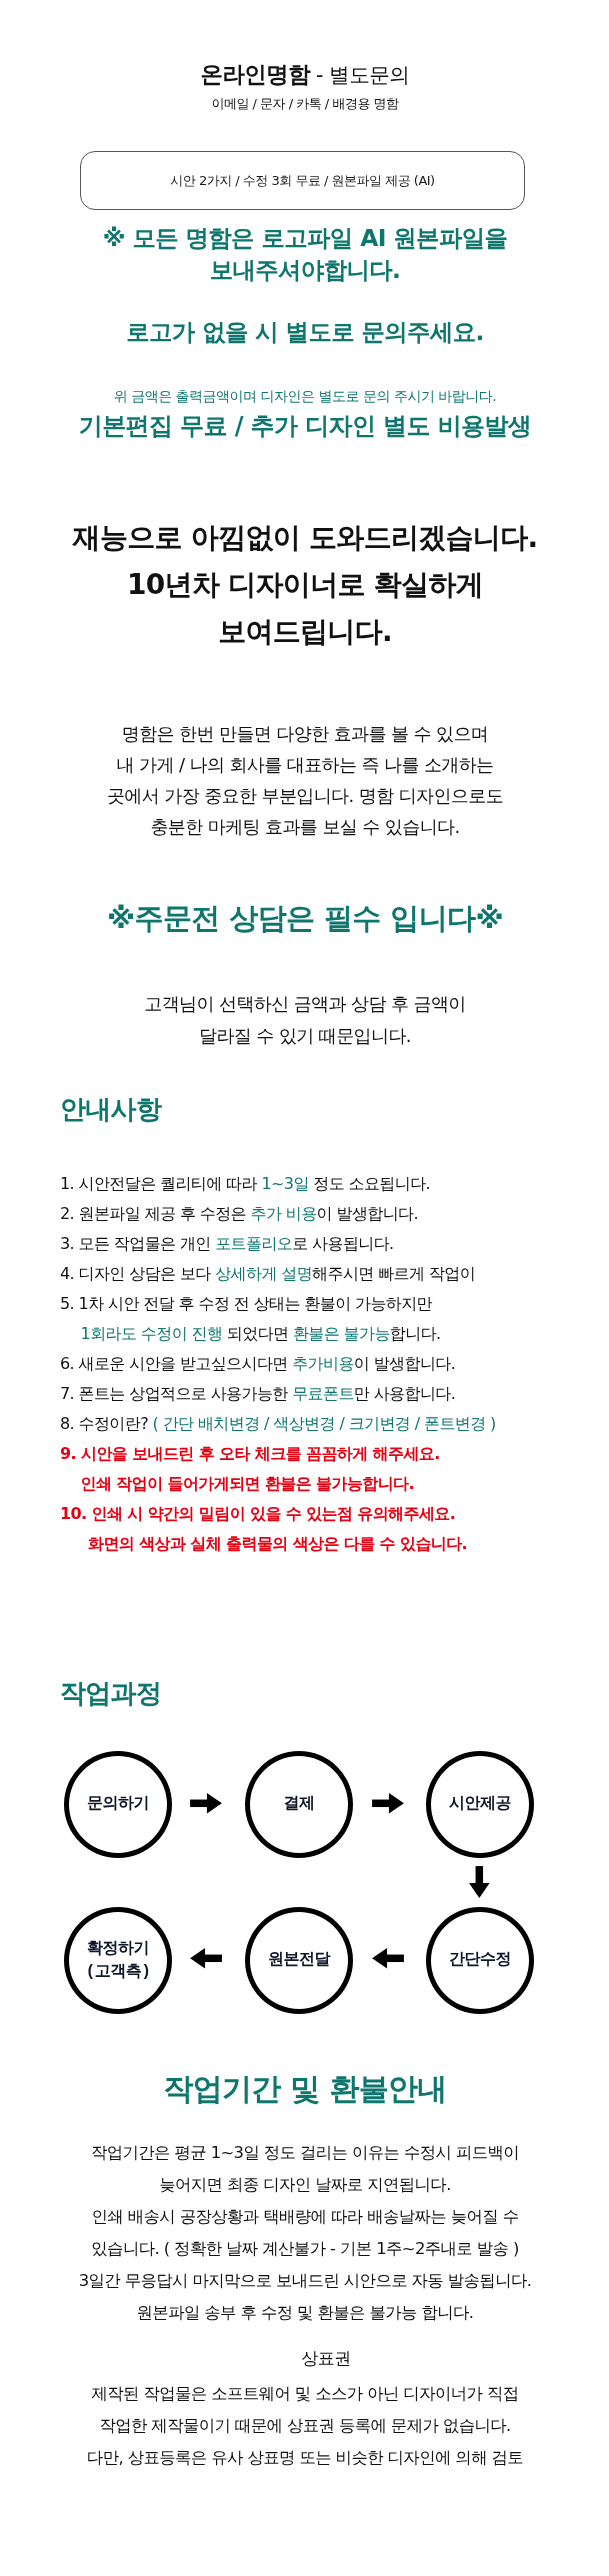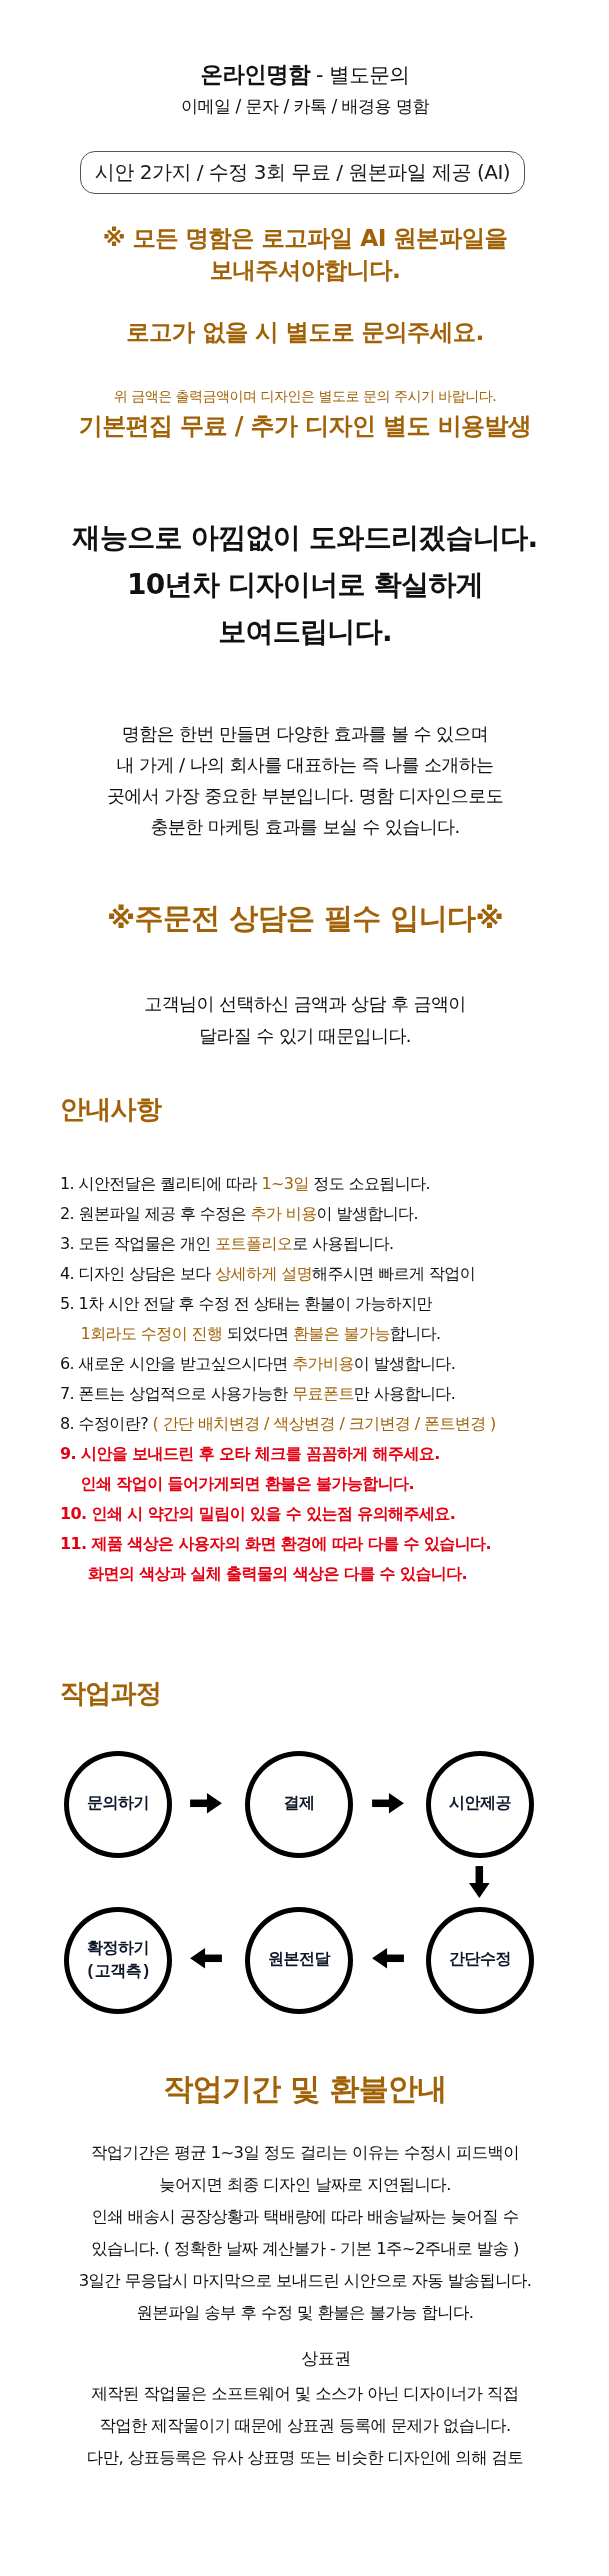--- a/index.html
+++ b/index.html
@@ -3,32 +3,32 @@
 <meta charset="utf-8">
 <style>
   * { box-sizing: border-box; margin: 0; padding: 0; }
   html, body { background: #ffffff; }
   body {
     width: 610px; height: 2576px; position: relative; overflow: hidden;
     font-family: "DejaVu Sans", "Liberation Sans", sans-serif; color: #111111;
   }
   .abs { position: absolute; }
   .center { left: 0; width: 610px; text-align: center; }
-  .red { color: #a16207; }
+  .red { color: #0f766e; }
   .black { color: #111111; }
 
   .title { top: 59px; font-size: 22.4px; font-weight: bold; letter-spacing: -0.5px; }
   .title .sub { font-weight: normal; font-size: 20.6px; }
-  .subtitle { top: 95px; font-size: 17px; letter-spacing: -0.5px; }
+  .subtitle { top: 95px; font-size: 13px; letter-spacing: -0.5px; }
 
   .pill {
-    top: 151px; left: 80px; width: 445px; height: 43px;
+    top: 151px; left: 80px; width: 445px; height: 59px;
     border: 1.4px solid #555555; border-radius: 15px;
     display: flex; align-items: center; justify-content: center;
-    font-size: 20px; letter-spacing: -0.5px; color: #1a1a1a;
+    font-size: 13px; letter-spacing: -0.5px; color: #1a1a1a;
   }
 
   .warn1 { top: 222px; font-size: 23.4px; font-weight: bold; line-height: 32px; letter-spacing: -0.6px; }
   .warn2 { top: 316px; font-size: 23.4px; font-weight: bold; letter-spacing: -0.6px; }
   .note-small { top: 388px; font-size: 14px; letter-spacing: -0.5px; }
   .note-big { top: 410px; font-size: 24px; font-weight: bold; letter-spacing: -0.6px; }
 
   .hero { top: 514px; font-size: 28px; font-weight: bold; line-height: 47px; letter-spacing: -0.7px; }
 
   .intro { top: 718px; font-size: 18px; line-height: 31px; letter-spacing: -0.6px; }
@@ -104,21 +104,20 @@
   <div class="item"><span>3. 모든 작업물은 개인 </span><span class="red">포트폴리오</span><span>로 사용됩니다.</span></div>
   <div class="item"><span>4. 디자인 상담은 보다 </span><span class="red">상세하게 설명</span><span>해주시면 빠르게 작업이</span></div>
   <div class="item">5. 1차 시안 전달 후 수정 전 상태는 환불이 가능하지만</div>
   <div class="cont"><span class="red">1회라도 수정이 진행</span><span> 되었다면 </span><span class="red">환불은 불가능</span><span>합니다.</span></div>
   <div class="item"><span>6. 새로운 시안을 받고싶으시다면 </span><span class="red">추가비용</span><span>이 발생합니다.</span></div>
   <div class="item"><span>7. 폰트는 상업적으로 사용가능한 </span><span class="red">무료폰트</span><span>만 사용합니다.</span></div>
   <div class="item"><span>8. 수정이란? </span><span class="red">( 간단 배치변경 / 색상변경 / 크기변경 / 폰트변경 )</span></div>
   <div class="item strong">9. 시안을 보내드린 후 오타 체크를 꼼꼼하게 해주세요.</div>
   <div class="cont strong">인쇄 작업이 들어가게되면 환불은 불가능합니다.</div>
   <div class="item strong">10. 인쇄 시 약간의 밀림이 있을 수 있는점 유의해주세요.</div>
-  <div class="item strong">11. 제품 색상은 사용자의 화면 환경에 따라 다를 수 있습니다.</div>
   <div class="cont strong last-cont">화면의 색상과 실체 출력물의 색상은 다를 수 있습니다.</div>
 </div>
 
 <div class="abs section-h sec2 red">작업과정</div>
 
 <div class="circle" style="left:64px; top:1751px;">
   <span>문의하기</span>
 </div>
 <svg class="arrow" style="left:190px; top:1793px;" width="32" height="20.6" viewBox="0 0 34 22">
   <rect x="0" y="7" width="20" height="8" fill="#000"></rect>

